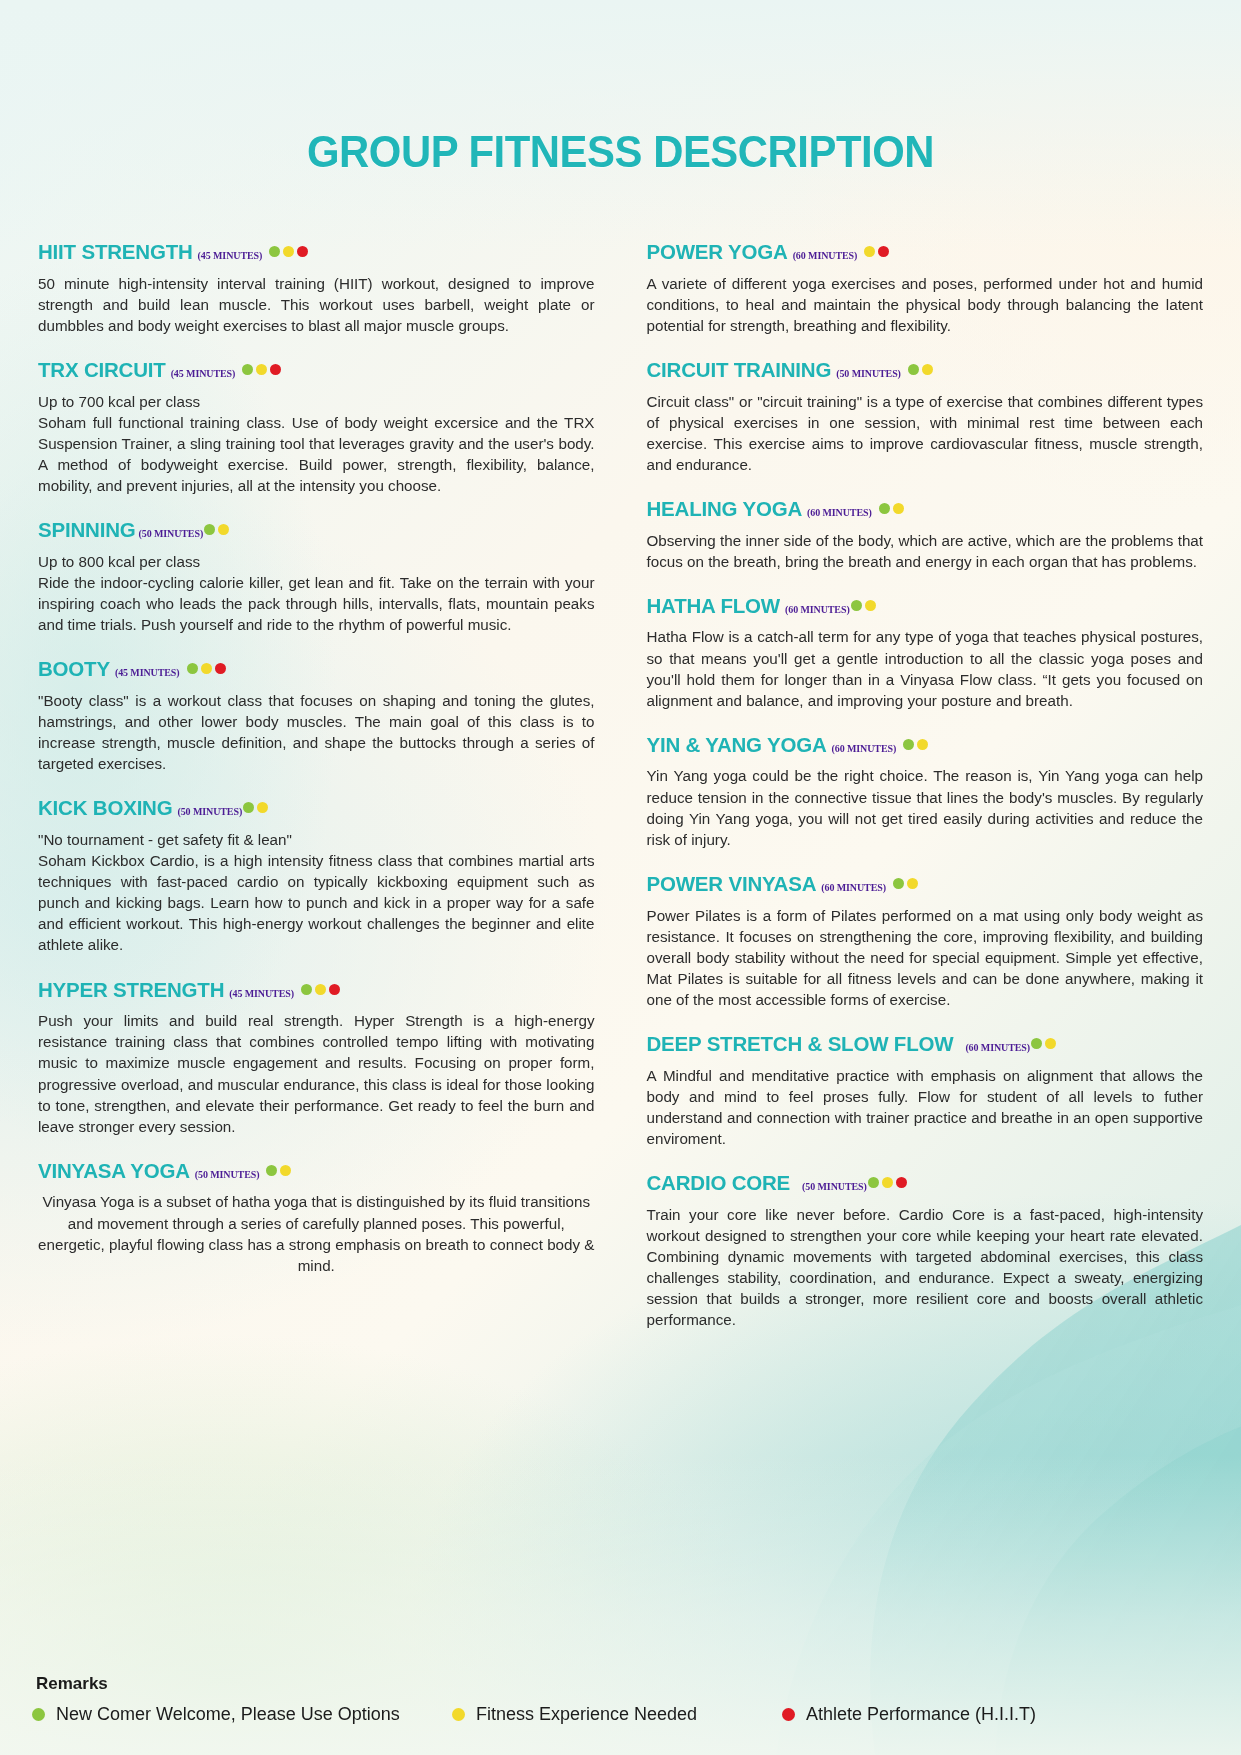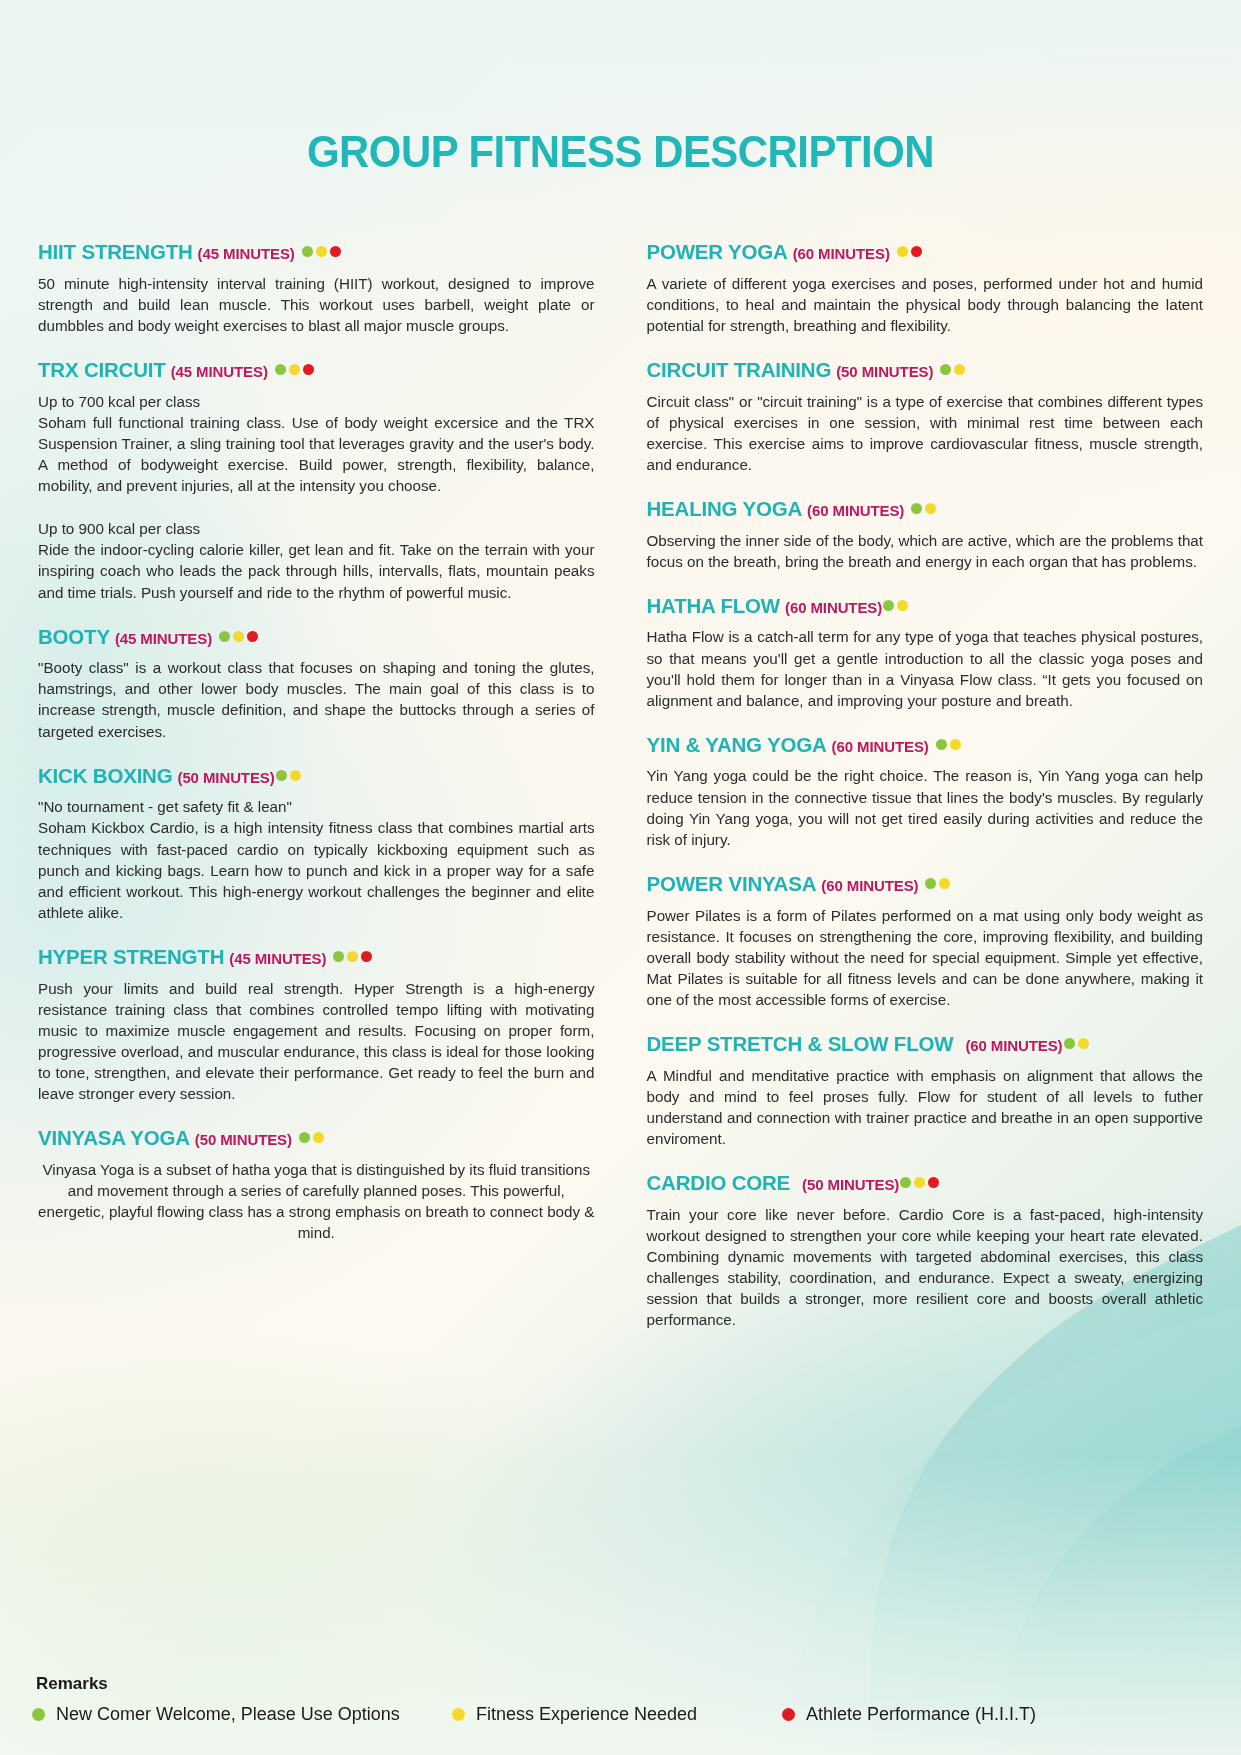--- a/index.html
+++ b/index.html
@@ -98,25 +98,26 @@
     white-space: normal;
   }
   .sec-name {
     color: #1fb3b5;
     font-size: 20.5px;
     font-weight: 800;
     letter-spacing: -0.2px;
     text-align: center;
   }
   .sec-dur {
-    color: #be185d;
-    font-size: 15px;
+    color: #4c1d95;
+    font-size: 10px;
     font-weight: 800;
     letter-spacing: -0.1px;
     margin-left: 5px;
+    font-family: Liberation Serif, serif;
   }
   .sec-dur.nogap { margin-left: 3px; }
   .sec-dur.widegap { margin-left: 12px; }
 
   .dots {
     display: inline-block;
     margin-left: 7px;
     white-space: nowrap;
     vertical-align: 2px;
   }
@@ -221,21 +222,24 @@
 
       <div class="section">
         <div class="sec-head">
           <span class="sec-name">TRX CIRCUIT</span><span class="sec-dur">(45 MINUTES)</span><span class="dots"><span class="dot green"></span><span class="dot yellow"></span><span class="dot red"></span></span>
         </div>
         <p class="sec-body">Up to 700 kcal per class
 Soham full functional training class. Use of body weight excersice and the TRX Suspension Trainer, a sling training tool that leverages gravity and the user's body. A method of bodyweight exercise. Build power, strength, flexibility, balance, mobility, and prevent injuries, all at the intensity you choose.</p>
       </div>
 
       <div class="section">
-        <p class="sec-body">Up to 900 kcal per class
+        <div class="sec-head">
+          <span class="sec-name">SPINNING</span><span class="sec-dur nogap">(50 MINUTES)</span><span class="dots tight"><span class="dot green"></span><span class="dot yellow"></span></span>
+        </div>
+        <p class="sec-body">Up to 800 kcal per class
 Ride the indoor-cycling calorie killer, get lean and fit. Take on the terrain with your inspiring coach who leads the pack through hills, intervalls, flats, mountain peaks and time trials. Push yourself and ride to the rhythm of powerful music.</p>
       </div>
 
       <div class="section">
         <div class="sec-head">
           <span class="sec-name">BOOTY</span><span class="sec-dur">(45 MINUTES)</span><span class="dots"><span class="dot green"></span><span class="dot yellow"></span><span class="dot red"></span></span>
         </div>
         <p class="sec-body">"Booty class" is a workout class that focuses on shaping and toning the glutes, hamstrings, and other lower body muscles. The main goal of this class is to increase strength, muscle definition, and shape the buttocks through a series of targeted exercises.</p>
       </div>
 

